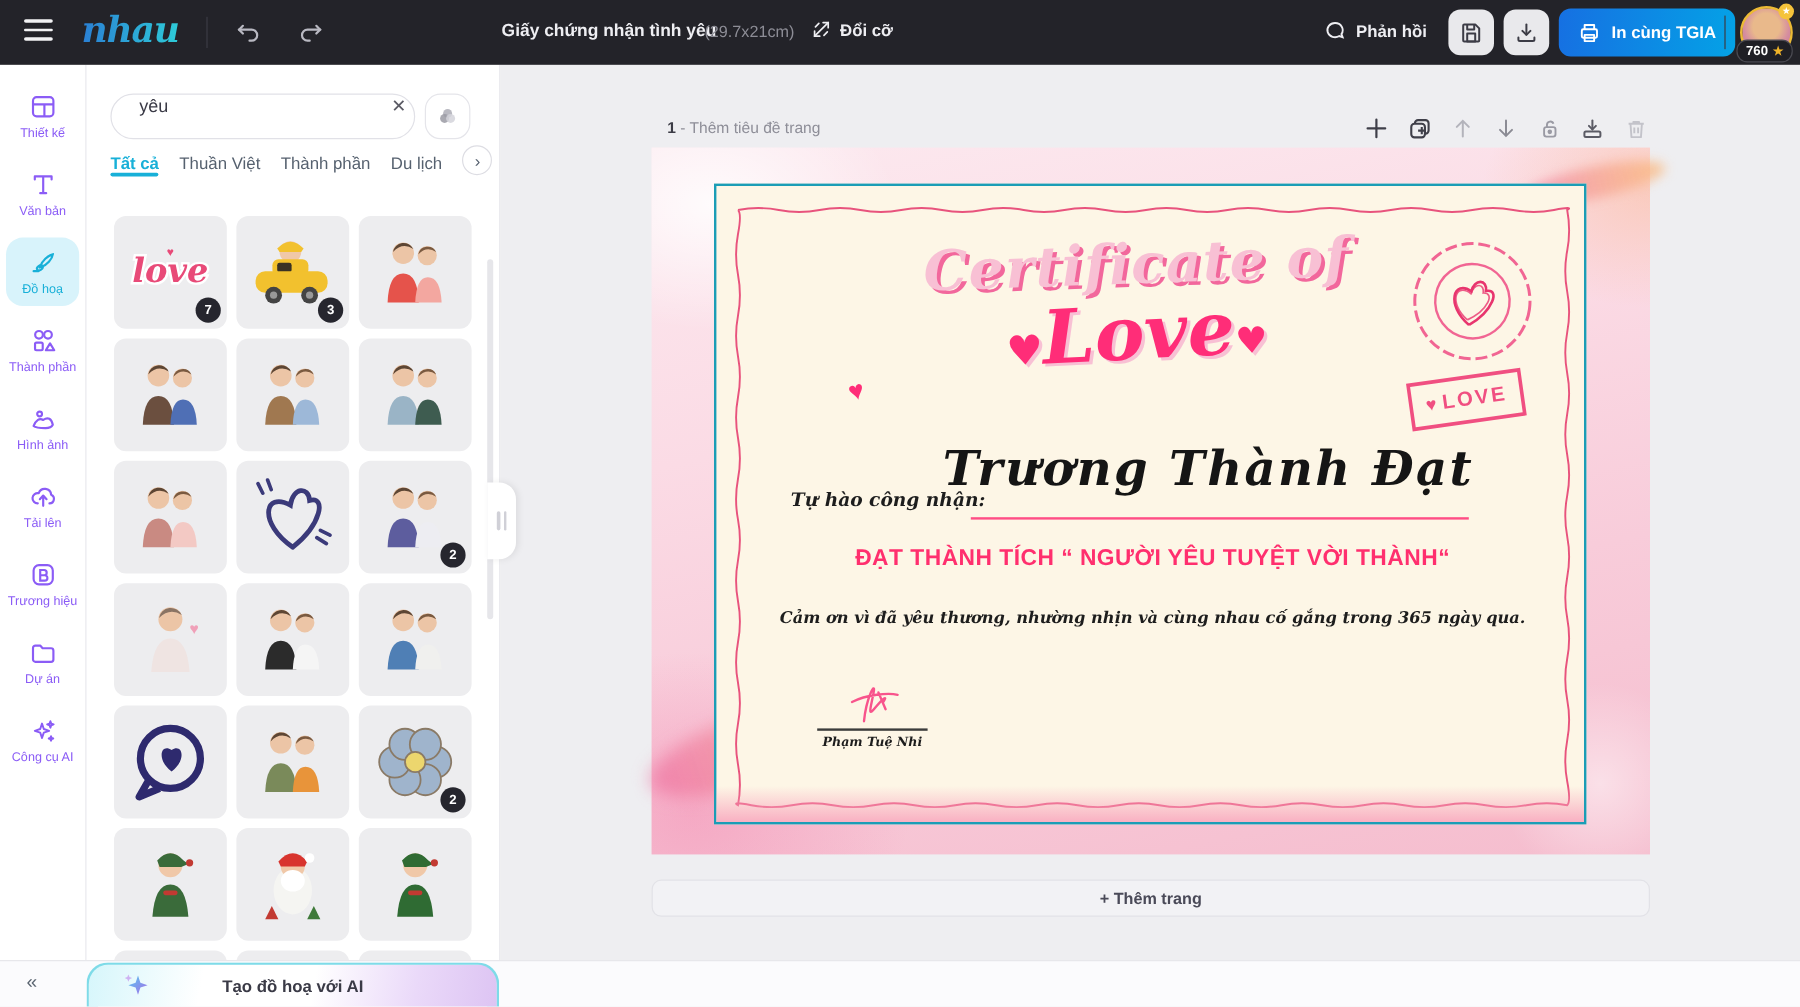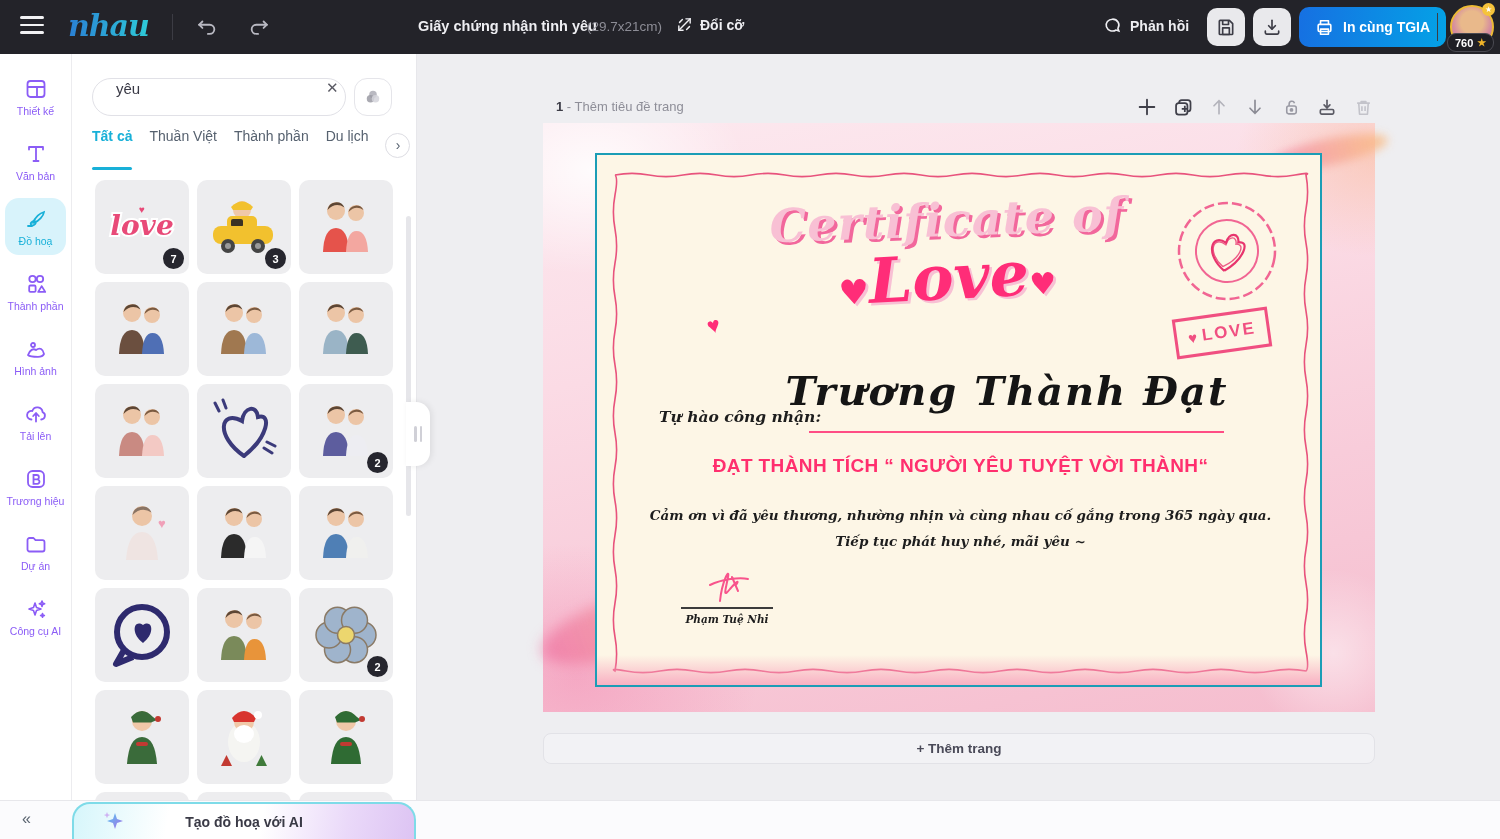--- a/index.html
+++ b/index.html
@@ -43,21 +43,21 @@
 
   
   .panel{position:absolute;left:72px;top:54px;width:344px;height:746px;background:#fff;border-right:1px solid #e7e7eb;z-index:5;overflow:hidden;}
   .search-box{position:absolute;left:20px;top:24px;width:254px;height:38px;border:1.5px solid #e1e1e7;border-radius:20px;
               display:flex;align-items:flex-start;padding:0 12px;gap:9px;box-sizing:border-box;background:#fff;}
   .search-box input{border:none;outline:none;flex:1;font-size:15px;color:#3a3a46;font-family:"Liberation Sans",sans-serif;background:transparent;}
   .search-clear{color:#5a5a64;font-size:15px;cursor:pointer;}
   .filter-btn{position:absolute;left:282px;top:24px;width:38px;height:38px;border-radius:13px;border:1.5px solid #e5e5ea;background:#fff;
               display:flex;align-items:center;justify-content:center;cursor:pointer;box-sizing:border-box;}
   .tabs{position:absolute;left:20px;top:74px;display:flex;gap:17px;align-items:center;}
-  .tab{font-size:14px;color:#56616f;cursor:pointer;white-space:nowrap;padding-bottom:26px;position:relative;}
+  .tab{font-size:14px;color:#56616f;cursor:pointer;white-space:nowrap;padding-bottom:3px;position:relative;}
   .tab.active{color:#18b0d8;font-weight:700;}
   .tab.active::after{content:'';position:absolute;left:0;right:0;bottom:0;height:3px;border-radius:2px;background:#18b0d8;}
   .tab-arrow{width:25px;height:25px;border-radius:50%;border:1.5px solid #dddde3;background:#fff;color:#56616f;
              display:flex;align-items:center;justify-content:center;font-size:14px;cursor:pointer;margin-top:-8px;box-sizing:border-box;}
   .tile{position:absolute;width:94px;height:94px;background:#ededef;border-radius:10px;cursor:pointer;}
   .tile svg{width:94px;height:94px;display:block;}
   .tile-badge{position:absolute;right:5px;bottom:5px;width:21px;height:21px;border-radius:50%;background:#26262e;color:#fff;
               font-size:11px;font-weight:700;display:flex;align-items:center;justify-content:center;}
   .pscroll{position:absolute;left:334px;top:162px;width:5px;height:300px;background:#e6e6ea;border-radius:3px;}
   .panel-handle{position:absolute;left:406px;top:402px;width:24px;height:64px;background:#fff;border-radius:0 14px 14px 0;
@@ -551,21 +551,20 @@
   <div class="stamp-rect">
     <span class="heart" style="position:static;font-size:15px;color:#f0437a">♥</span>
     <span>LOVE</span>
   </div>
 
   <div class="cert-intro">Tự hào công nhận:</div>
   <div class="cert-name">Trương Thành Đạt</div>
   <div class="cert-underline"></div>
   <div class="cert-achv">ĐẠT THÀNH TÍCH “ NGƯỜI YÊU TUYỆT VỜI THÀNH“</div>
   <div class="cert-msg1">Cảm ơn vì đã yêu thương, nhường nhịn và cùng nhau cố gắng trong 365 ngày qua.</div>
-  <div class="cert-msg2">Tiếp tục phát huy nhé, mãi yêu ~</div>
 
   <div class="sig" style="left:55px">
     <svg width="70" height="42" viewBox="0 0 70 42">
       <path d="M28 38 C30 18 38 4 36 14 C34 26 30 36 38 26 C44 19 48 16 44 22 M18 22 C30 16 48 14 56 16 M40 14 l6 14" fill="none" stroke="#f8548c" stroke-width="2" stroke-linecap="round"></path>
     </svg>
     <div class="sig-line"></div>
     <div class="sig-name">Phạm Tuệ Nhi</div>
   </div>
 </div>
 

